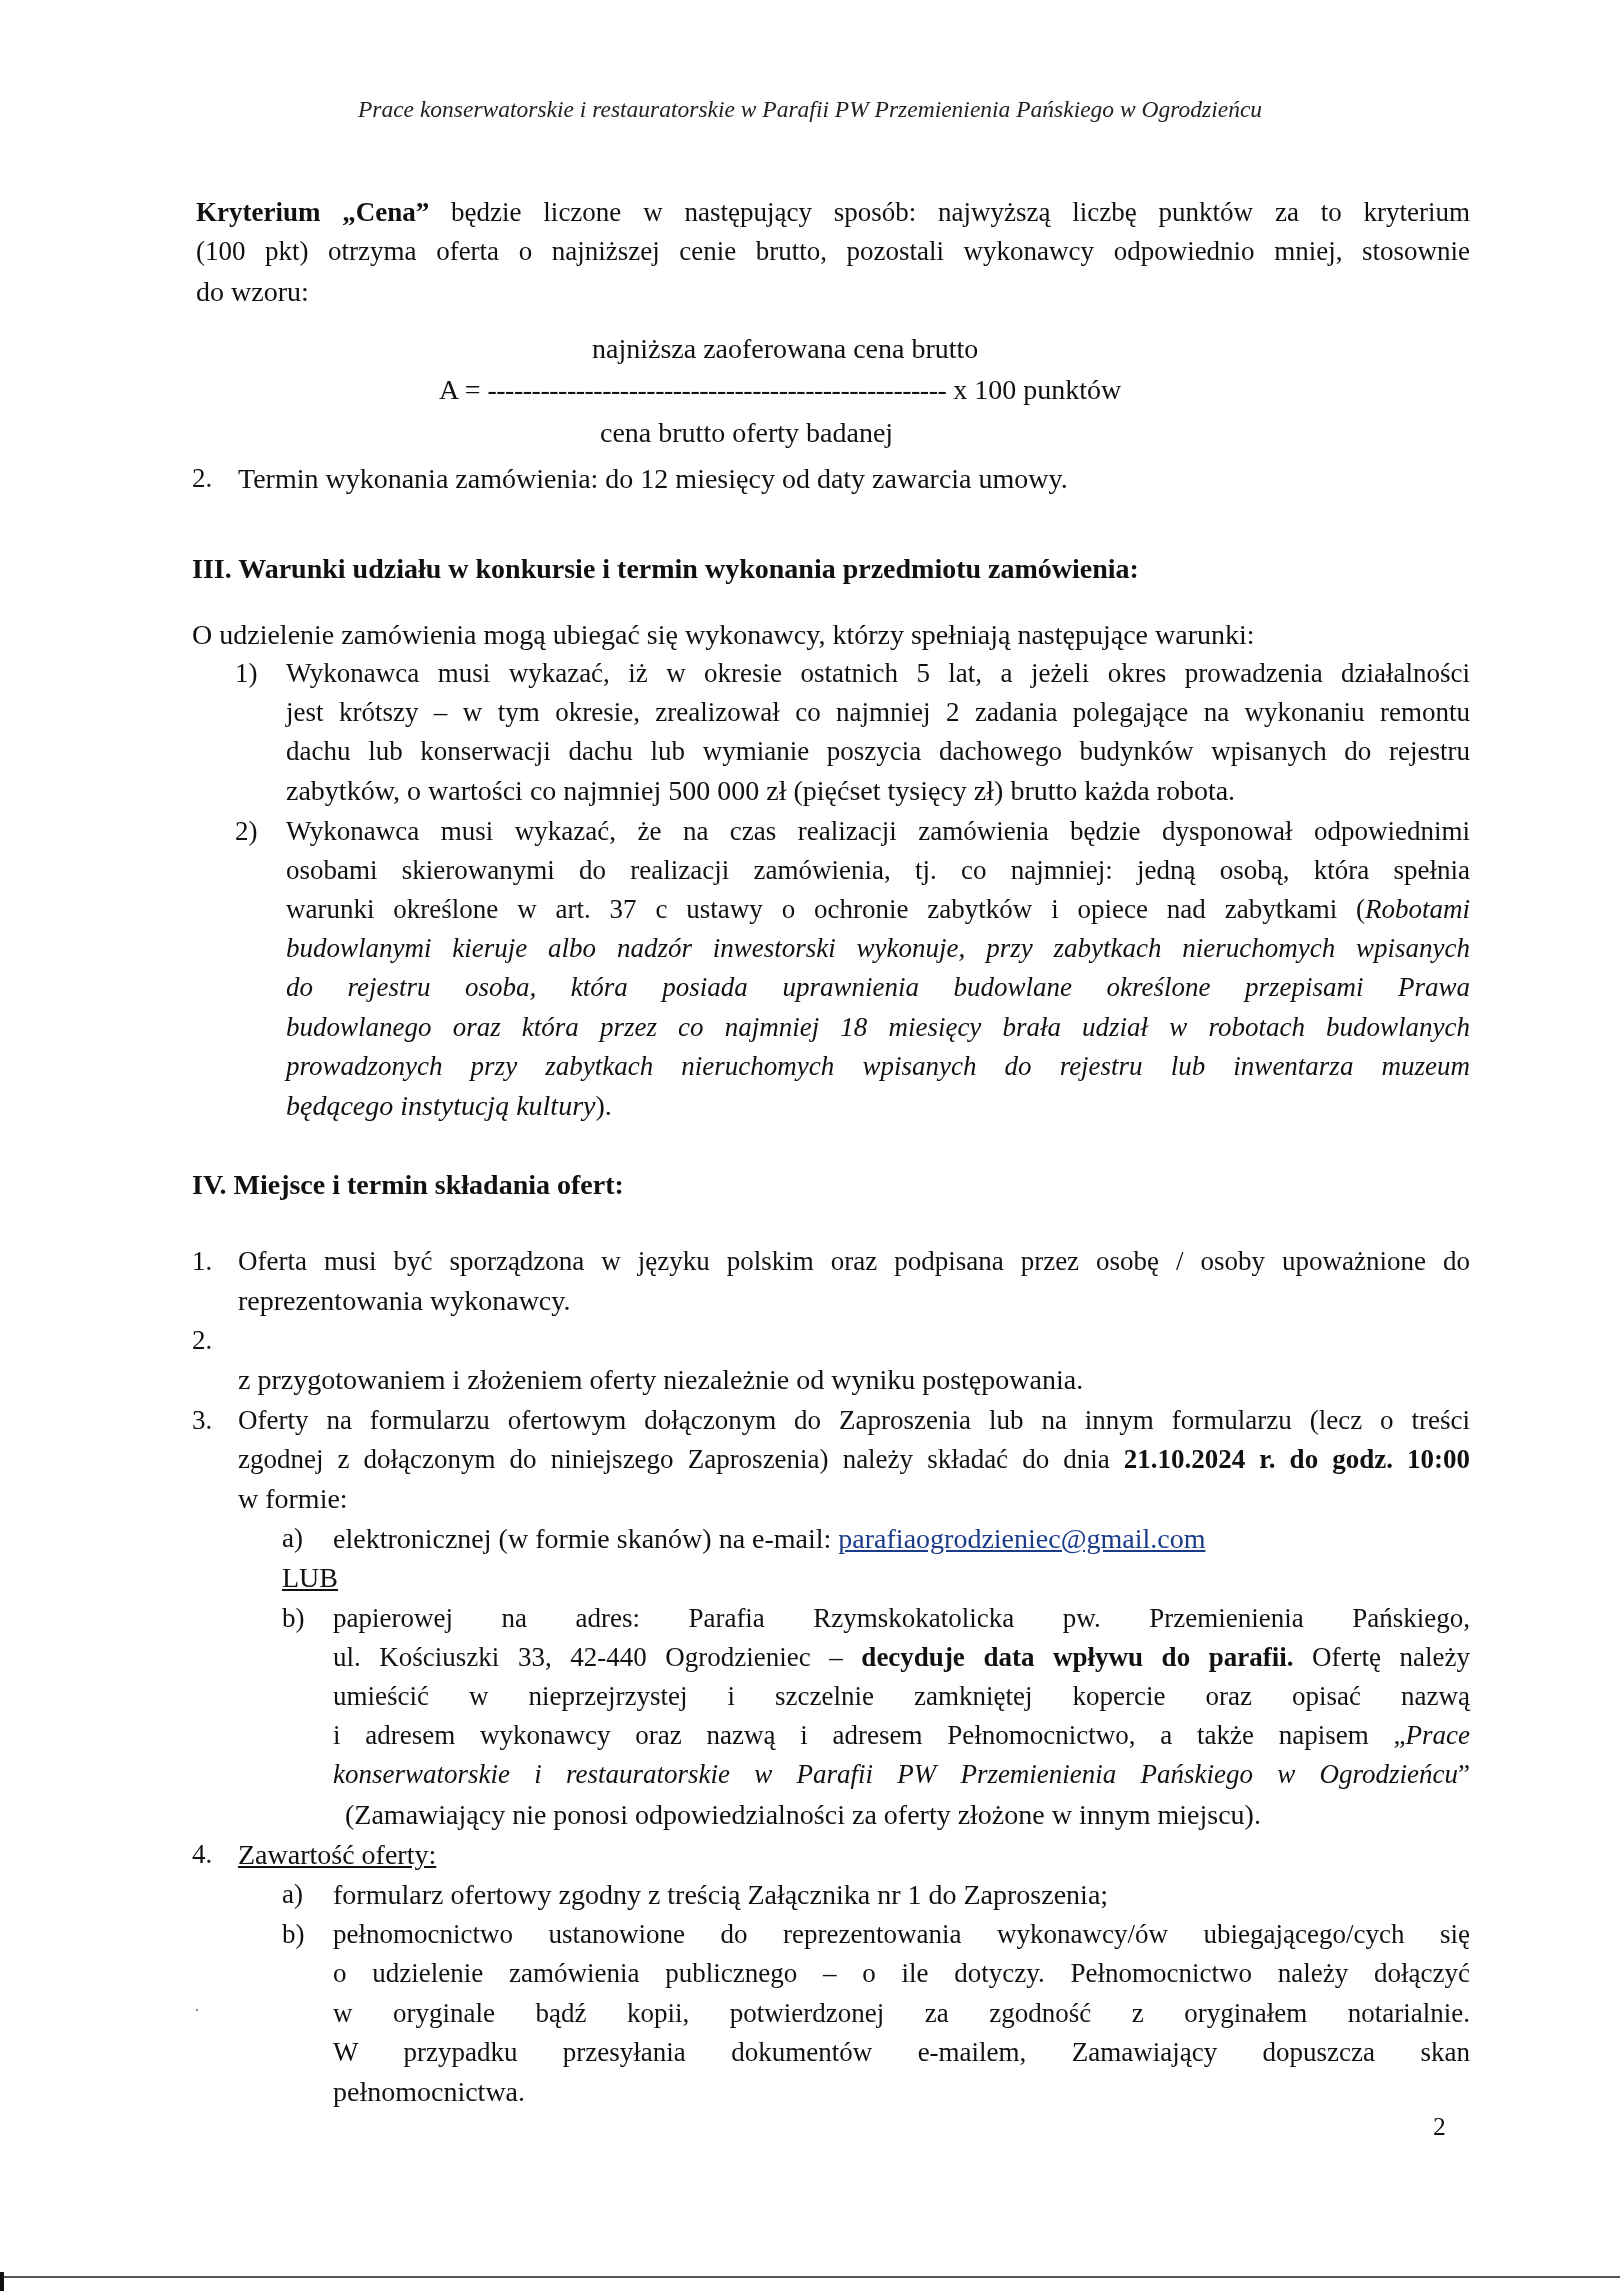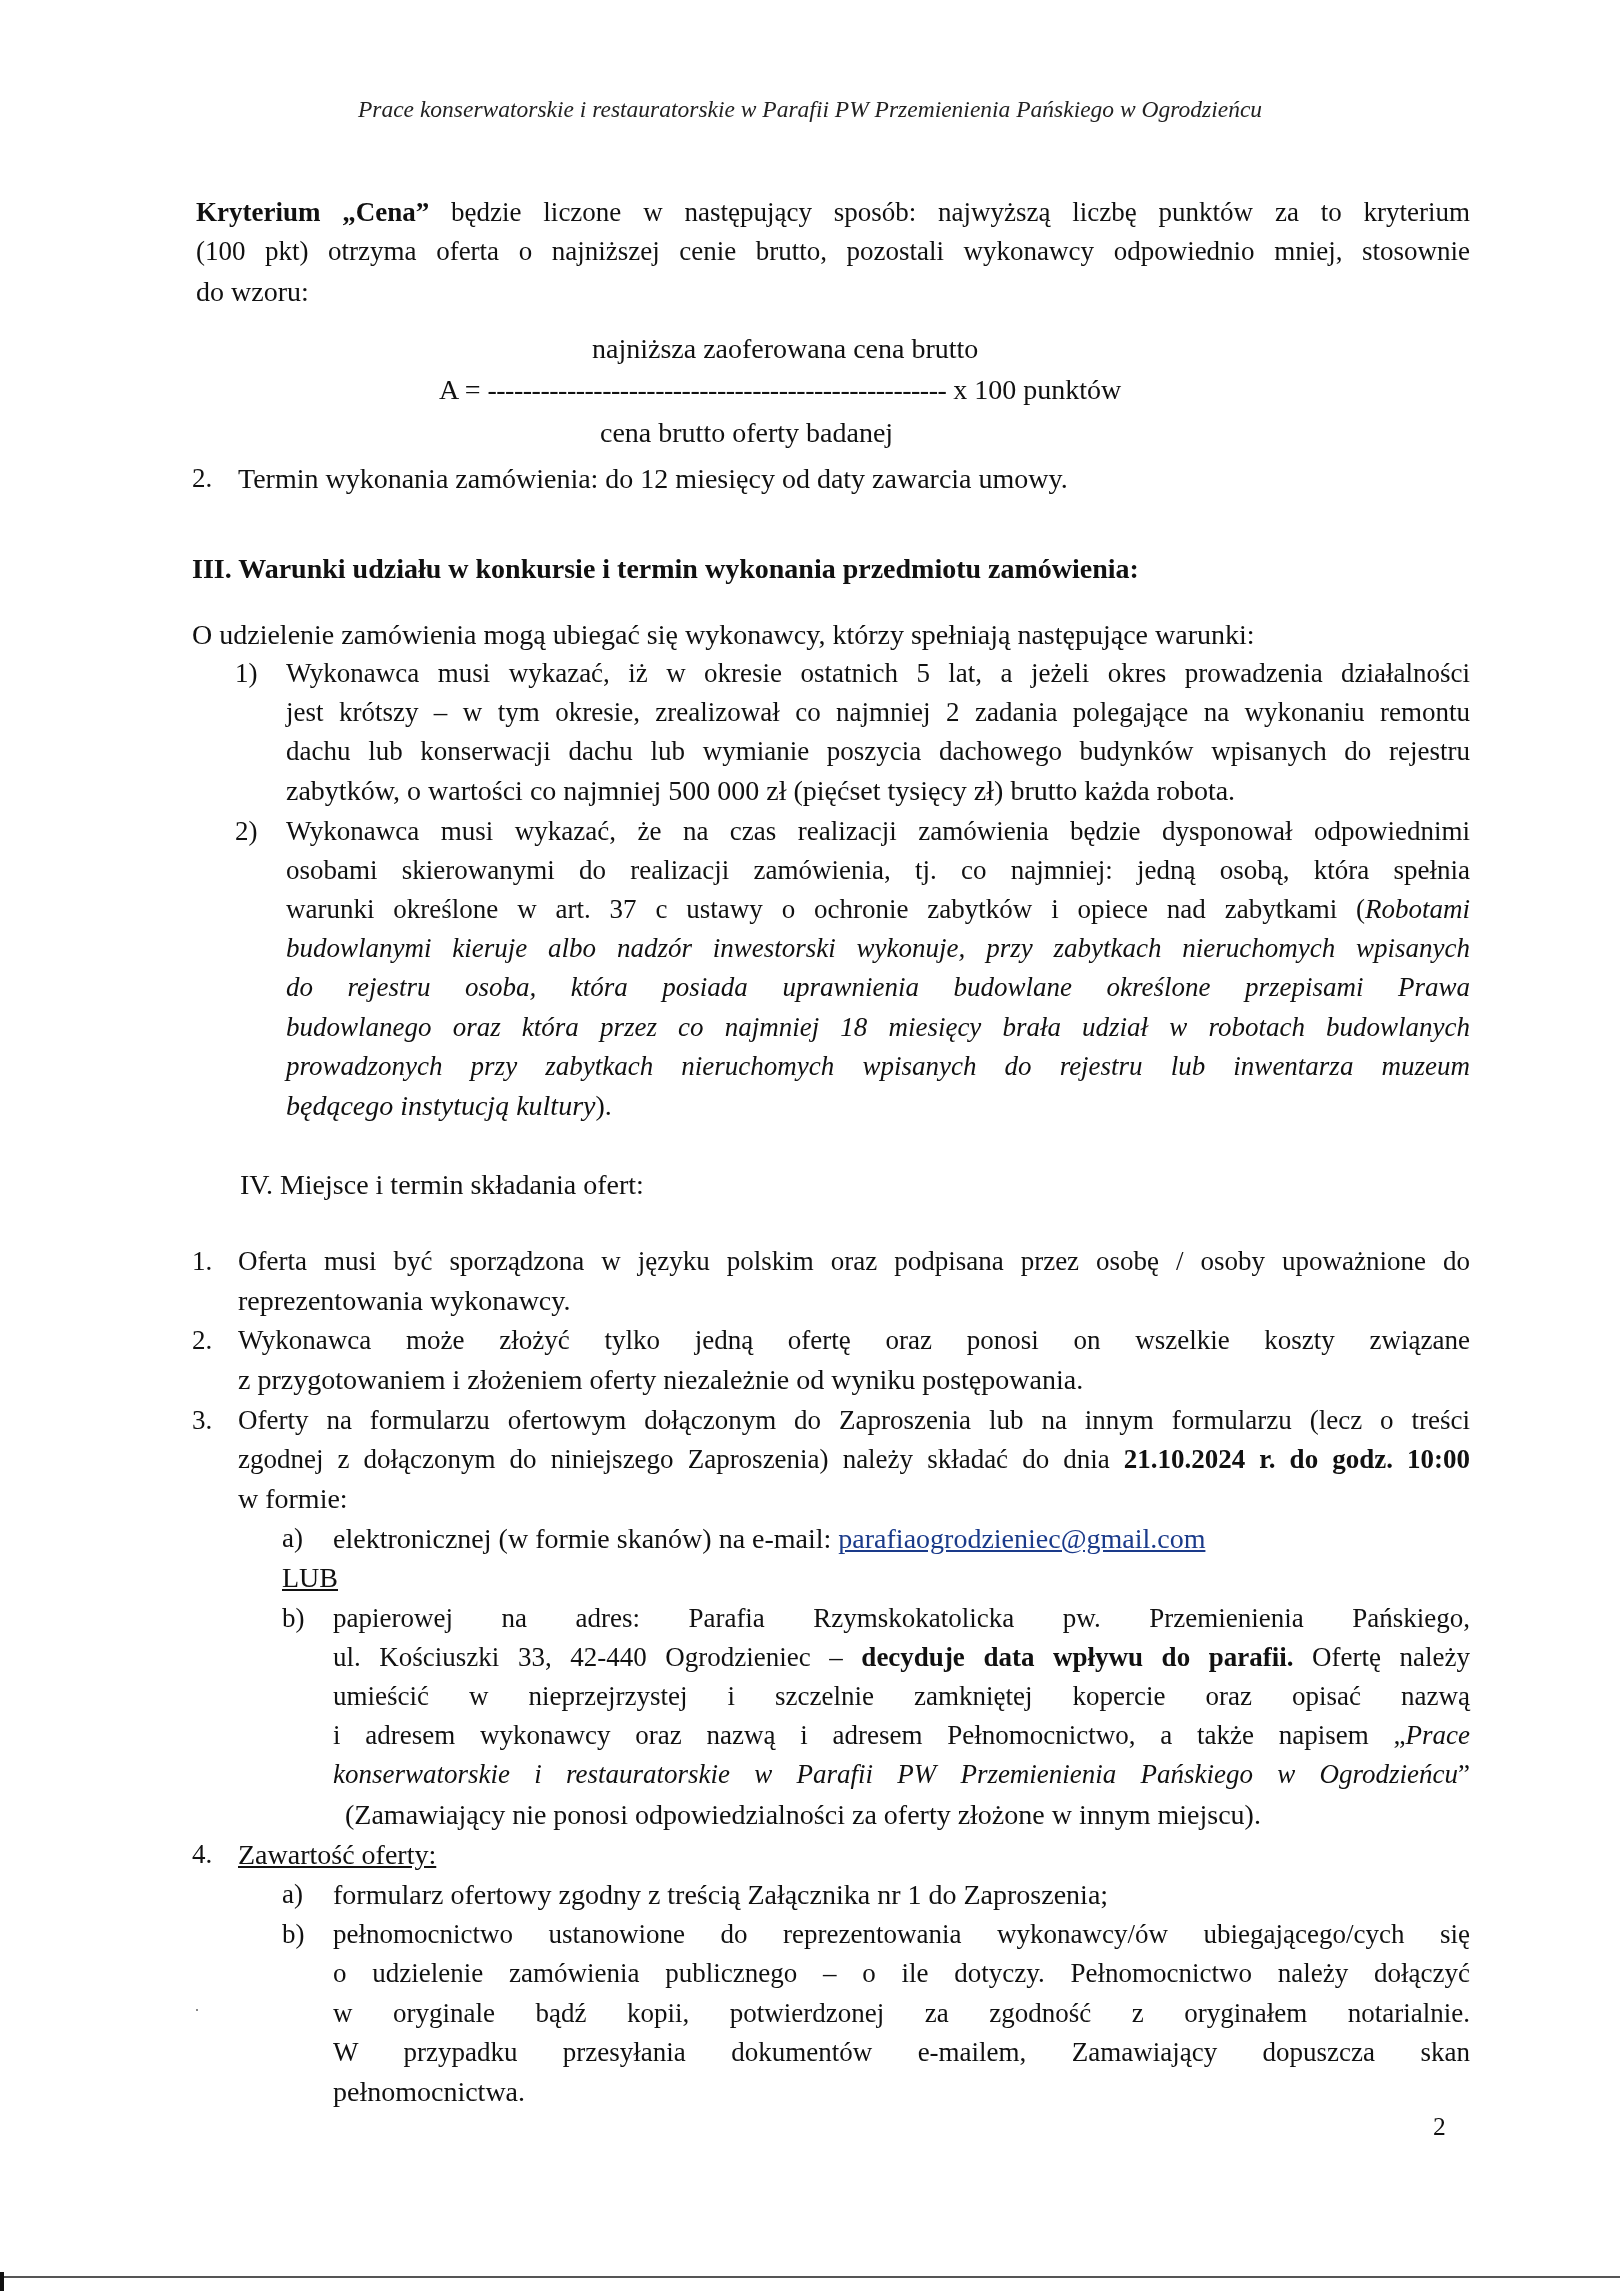--- a/index.html
+++ b/index.html
@@ -50,28 +50,27 @@
   <div class="num" style="left:235px; top:812px;">2)</div>
   <div class="just" style="left:286px; top:812px; width:1184px;">Wykonawca musi wykazać, że na czas realizacji zamówienia będzie dysponował odpowiednimi</div>
   <div class="just" style="left:286px; top:851px; width:1184px;">osobami skierowanymi do realizacji zamówienia, tj. co najmniej: jedną osobą, która spełnia</div>
   <div class="just" style="left:286px; top:890px; width:1184px;"><span>warunki określone w art. 37 c ustawy o ochronie zabytków i opiece nad zabytkami (</span><i>Robotami</i></div>
   <div class="just" style="left:286px; top:929px; width:1184px; font-style:italic;">budowlanymi kieruje albo nadzór inwestorski wykonuje, przy zabytkach nieruchomych wpisanych</div>
   <div class="just" style="left:286px; top:968px; width:1184px; font-style:italic;">do rejestru osoba, która posiada uprawnienia budowlane określone przepisami Prawa</div>
   <div class="just" style="left:286px; top:1008px; width:1184px; font-style:italic;">budowlanego oraz która przez co najmniej 18 miesięcy brała udział w robotach budowlanych</div>
   <div class="just" style="left:286px; top:1047px; width:1184px; font-style:italic;">prowadzonych przy zabytkach nieruchomych wpisanych do rejestru lub inwentarza muzeum</div>
   <div class="t" style="left:286px; top:1086px;"><i>będącego instytucją kultury</i><span>).</span></div>
 
-  <div class="t" style="left:192px; top:1165px; font-weight:normal;margin-left:48px;">IV. Miejsce i termin składania ofert:</div>
+  <div class="t" style="left:192px; top:1165px; font-weight:bold;">IV. Miejsce i termin składania ofert:</div>
 
   <div class="num" style="left:192px; top:1242px;">1.</div>
   <div class="just" style="left:238px; top:1242px; width:1232px;">Oferta musi być sporządzona w języku polskim oraz podpisana przez osobę / osoby upoważnione do</div>
   <div class="t" style="left:238px; top:1281px;">reprezentowania wykonawcy.</div>
 
   <div class="num" style="left:192px; top:1321px;">2.</div>
-  <div class="just" style="left:238px; top:1321px; width:1232px;">Wykonawca może złożyć tylko jedną ofertę oraz ponosi on wszelkie koszty związane</div>
   <div class="t" style="left:238px; top:1360px;">z przygotowaniem i złożeniem oferty niezależnie od wyniku postępowania.</div>
 
   <div class="num" style="left:192px; top:1401px;">3.</div>
   <div class="just" style="left:238px; top:1401px; width:1232px;">Oferty na formularzu ofertowym dołączonym do Zaproszenia lub na innym formularzu (lecz o treści</div>
   <div class="just" style="left:238px; top:1440px; width:1232px;"><span>zgodnej z dołączonym do niniejszego Zaproszenia) należy składać do dnia </span><b>21.10.2024 r. do godz. 10:00</b></div>
   <div class="t" style="left:238px; top:1479px;">w formie:</div>
 
   <div class="num" style="left:282px; top:1519px;">a)</div>
   <div class="t" style="left:333px; top:1519px;"><span>elektronicznej (w formie skanów) na e-mail: </span><a class="link">parafiaogrodzieniec@gmail.com</a></div>
   <div class="t u" style="left:282px; top:1558px;">LUB</div>

